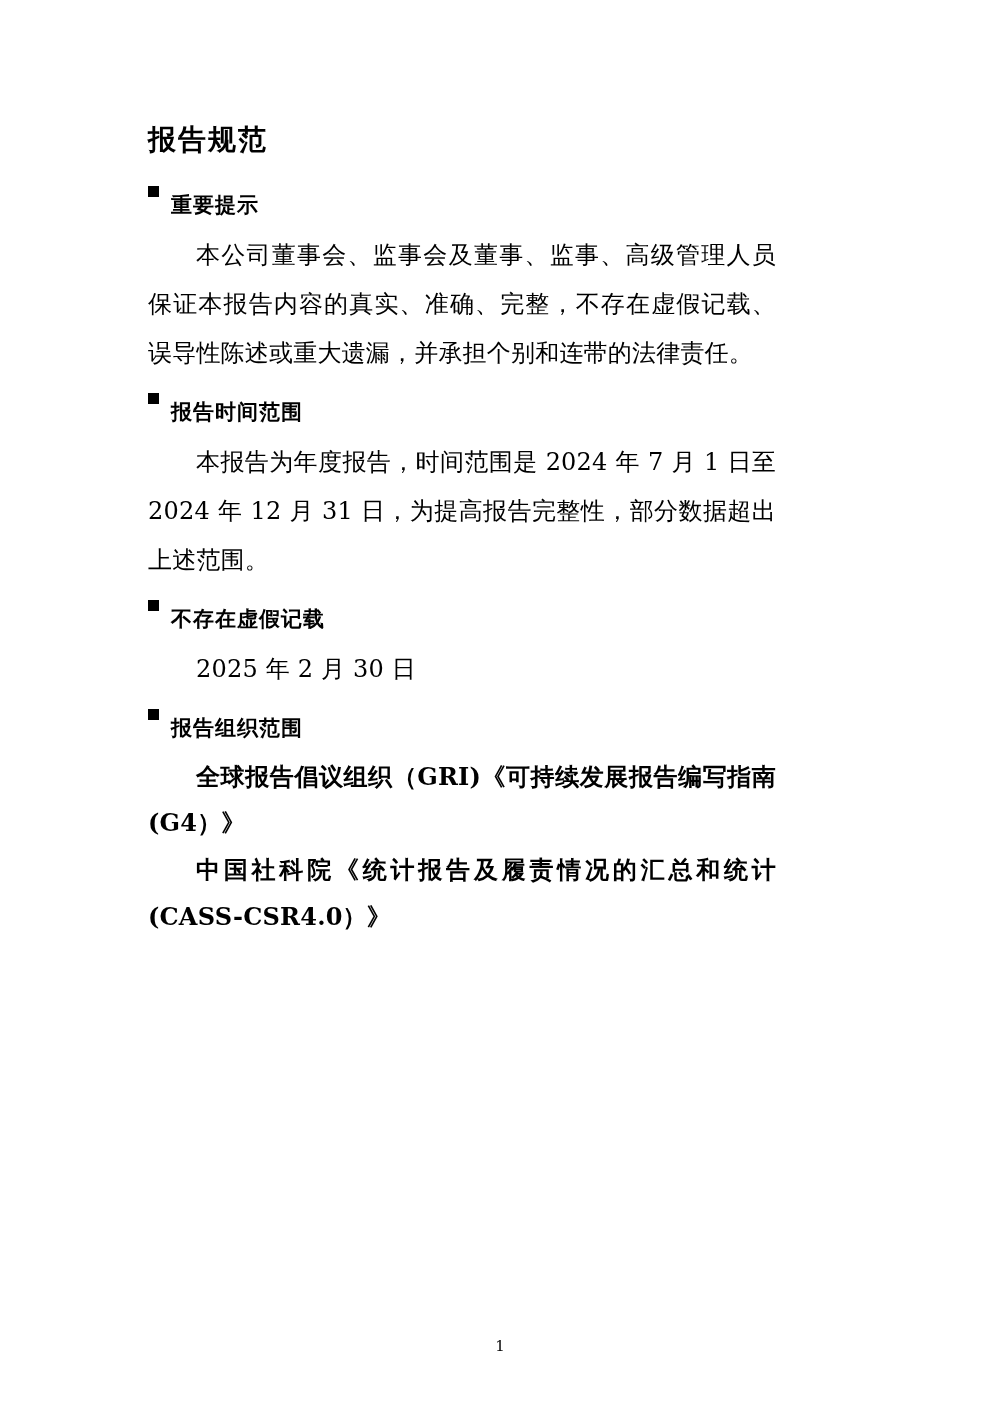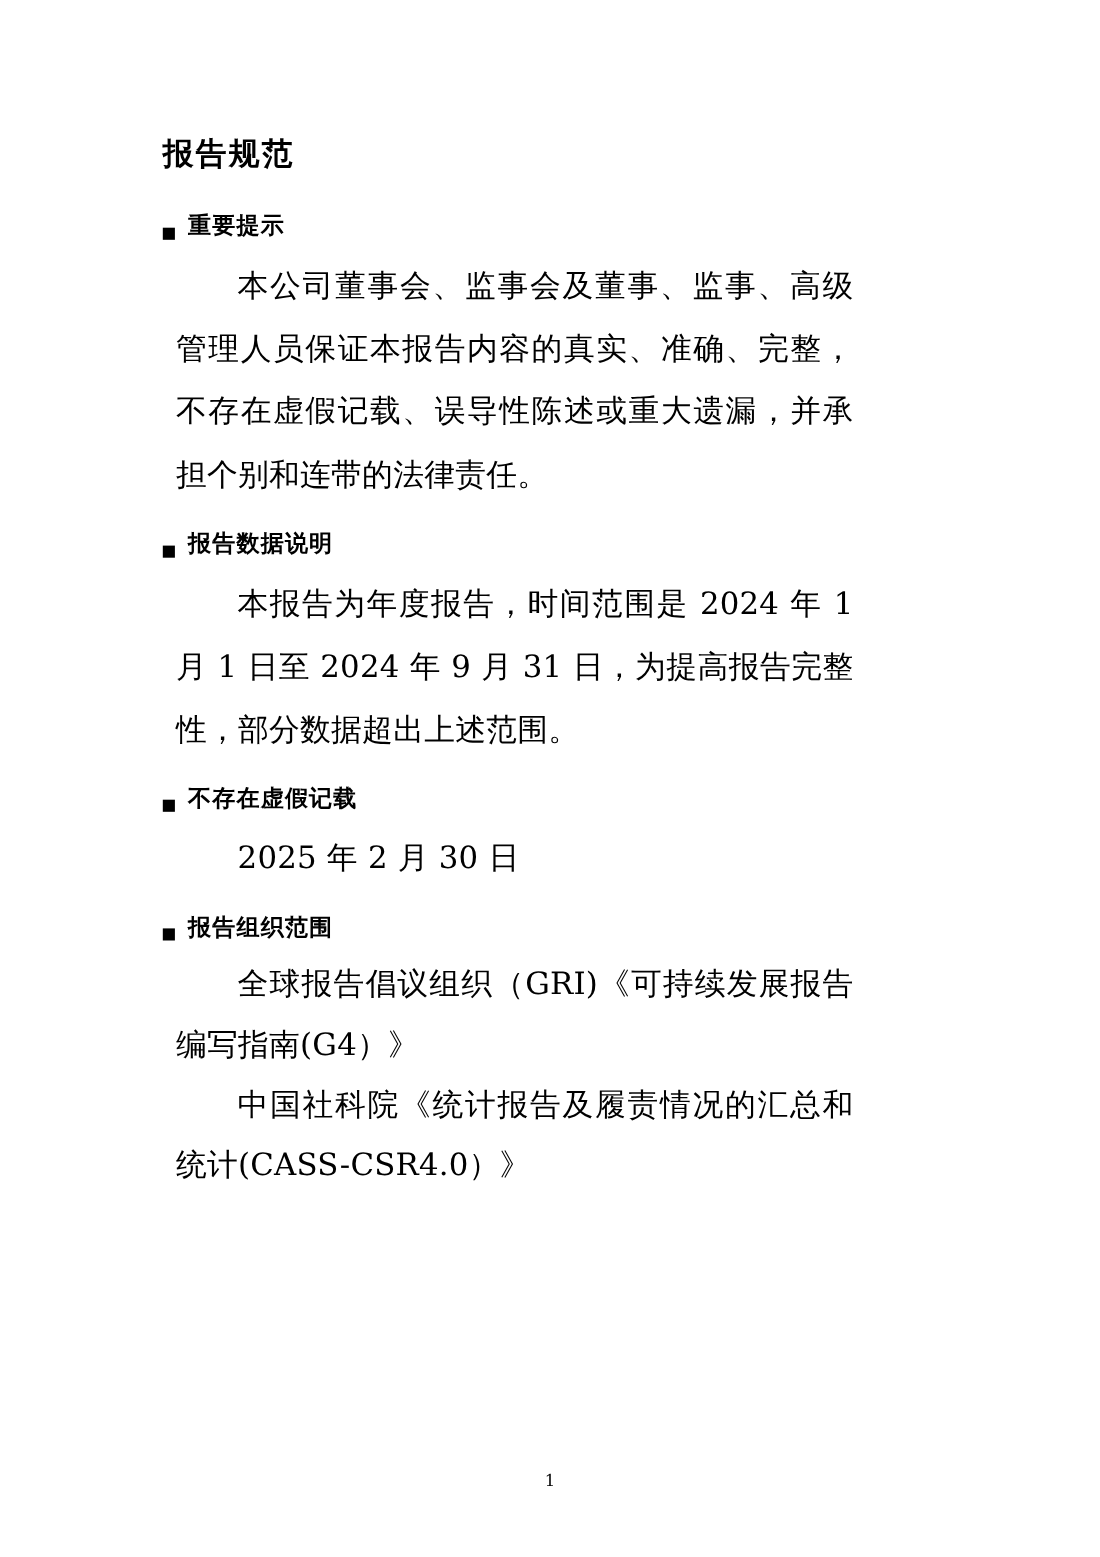--- a/index.html
+++ b/index.html
@@ -31,45 +31,46 @@
   }
   .section {
     margin: 0 0 6px 0;
   }
   .section-heading {
     font-size: 21px;
     font-weight: bold;
     letter-spacing: 1px;
     margin: 18px 0 10px 0;
     display: flex;
-    align-items: flex-end;
+    align-items: flex-start;
     line-height: 1.5;
   }
   .bullet-square {
     display: inline-block;
     width: 11px;
     height: 11px;
     background: #000;
     margin-right: 12px;
     flex: 0 0 auto;
     position: relative;
     top: -3px;
   }
   .para {
-    font-size: 28px;
+    font-size: 24px;
     line-height: 2.05;
     text-align: justify;
     text-justify: inter-ideograph;
     text-indent: 2em;
-    margin: 0 0 2px 12px;
+    margin: 0 0 2px 0;
     letter-spacing: 0.2px;
   }
   .para.no-indent-tight {
     text-indent: 2em;
     margin-bottom: 0;
+    font-weight: bold;
   }
   .para.small-gap {
     line-height: 1.95;
   }
   .page-number {
     position: absolute;
     bottom: 60px;
     left: 0;
     width: 1000px;
     text-align: center;
@@ -88,23 +89,23 @@
     <div class="section-heading">
       <span class="bullet-square"></span>
       <span>重要提示</span>
     </div>
     <p class="para">本公司董事会、监事会及董事、监事、高级管理人员保证本报告内容的真实、准确、完整，不存在虚假记载、误导性陈述或重大遗漏，并承担个别和连带的法律责任。</p>
   </div>
 
   <div class="section">
     <div class="section-heading">
       <span class="bullet-square"></span>
-      <span>报告数据说明</span>
+      <span>报告时间范围</span>
     </div>
-    <p class="para">本报告为年度报告，时间范围是 2024 年 1 月 1 日至 2024 年 9 月 31 日，为提高报告完整性，部分数据超出上述范围。</p>
+    <p class="para">本报告为年度报告，时间范围是 2024 年 7 月 1 日至 2024 年 12 月 31 日，为提高报告完整性，部分数据超出上述范围。</p>
   </div>
 
   <div class="section">
     <div class="section-heading">
       <span class="bullet-square"></span>
       <span>不存在虚假记载</span>
     </div>
     <p class="para">2025 年 2 月 30 日</p>
   </div>
 

